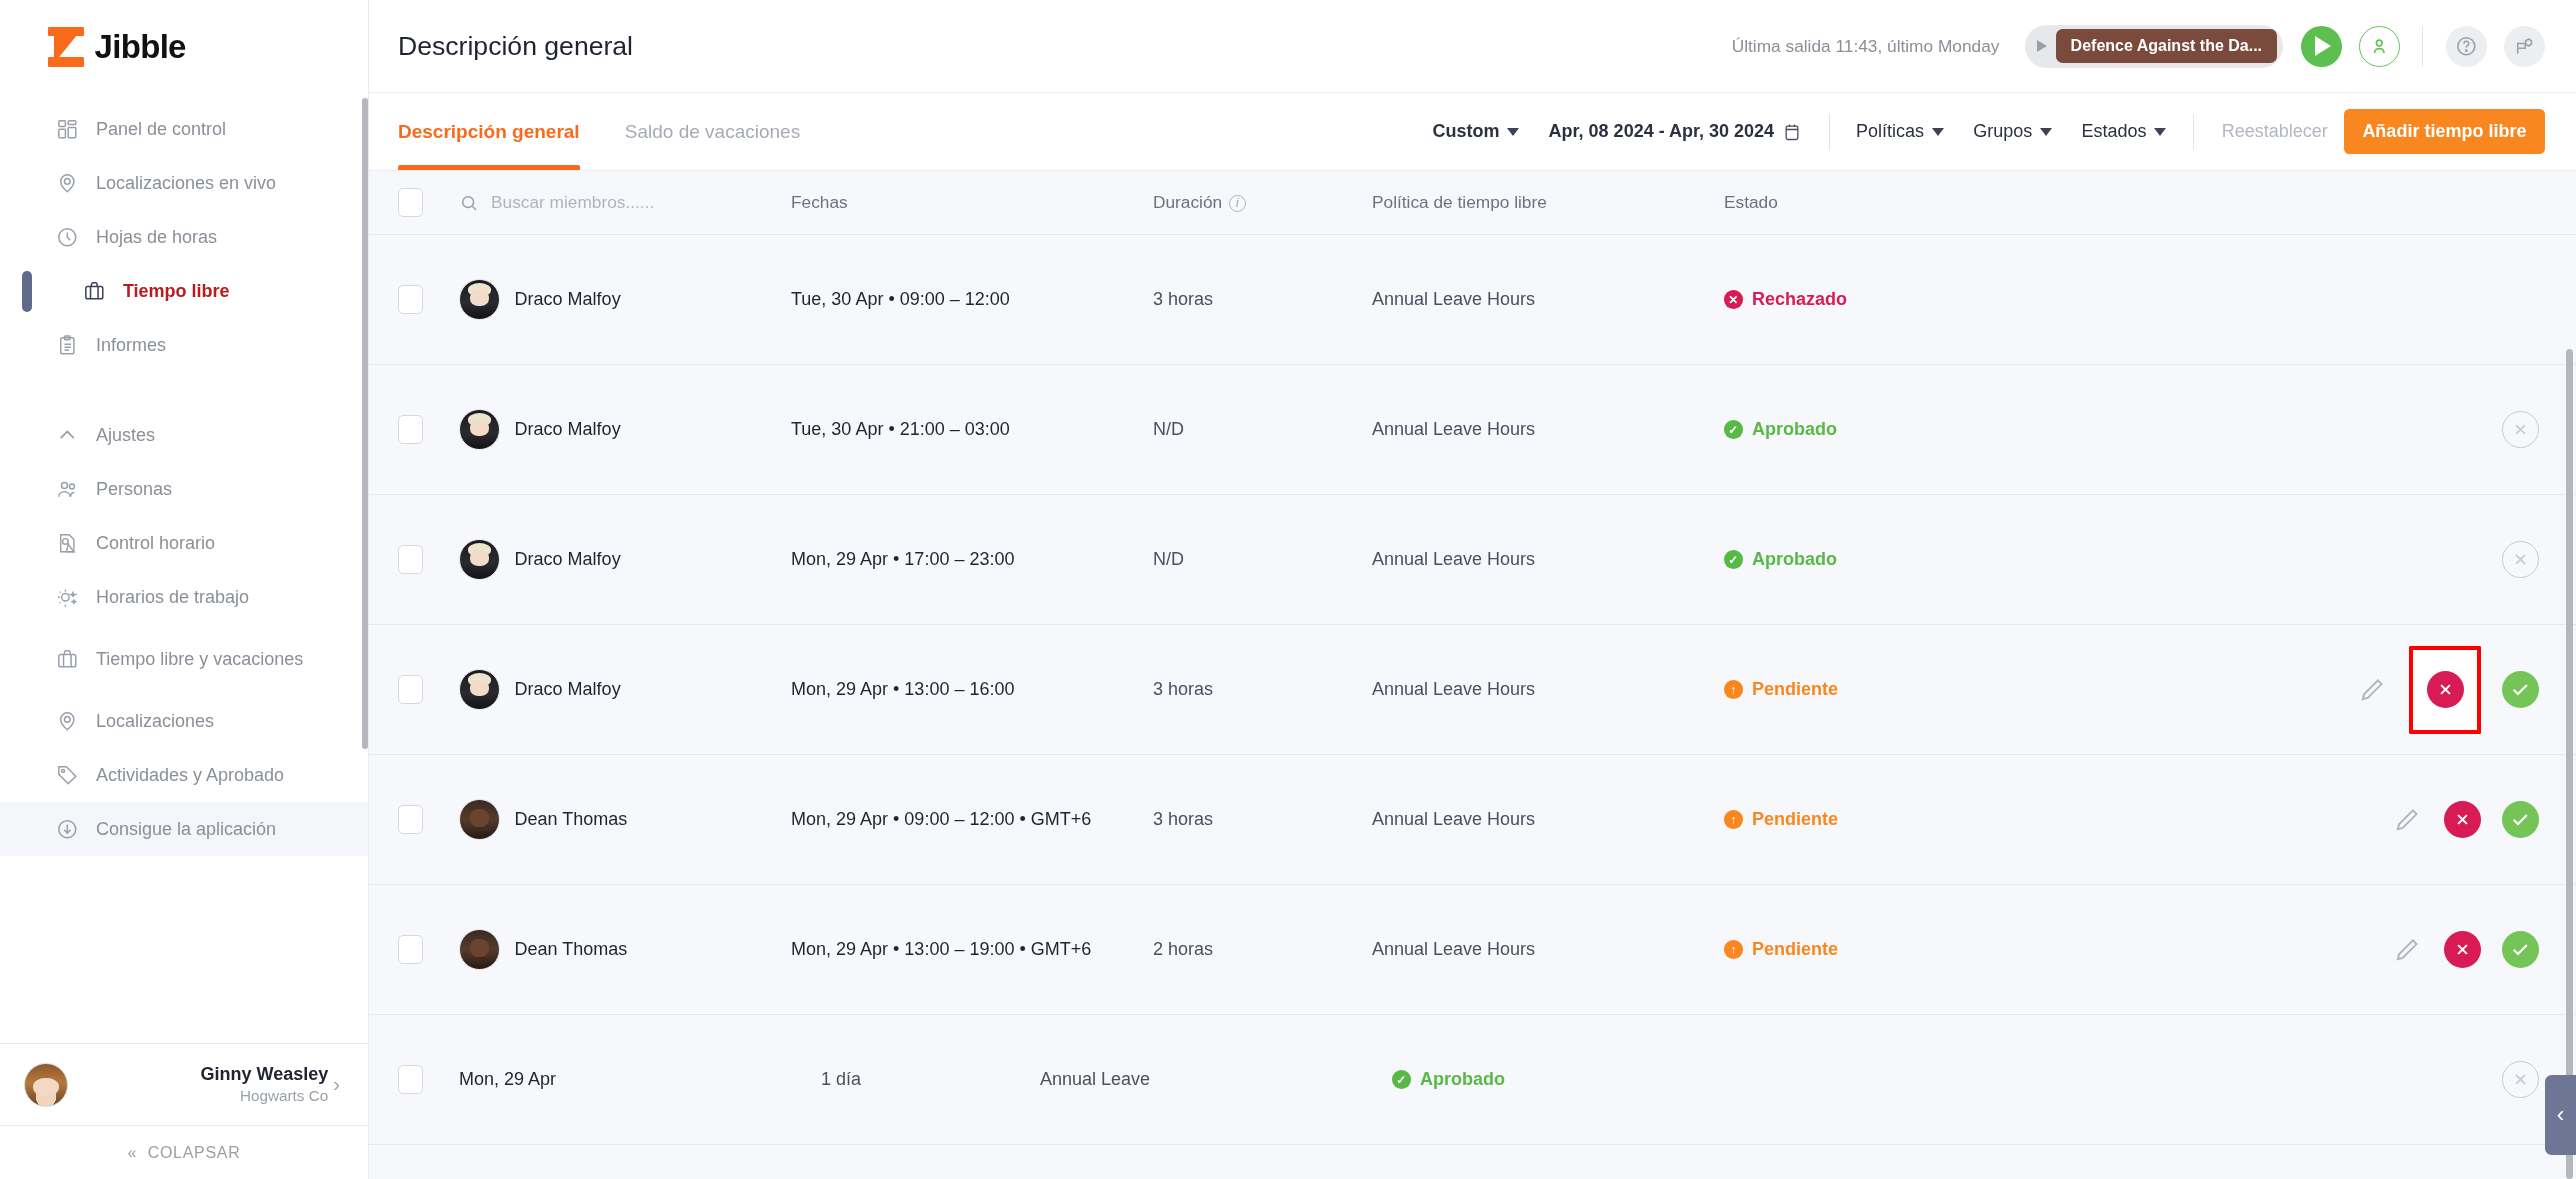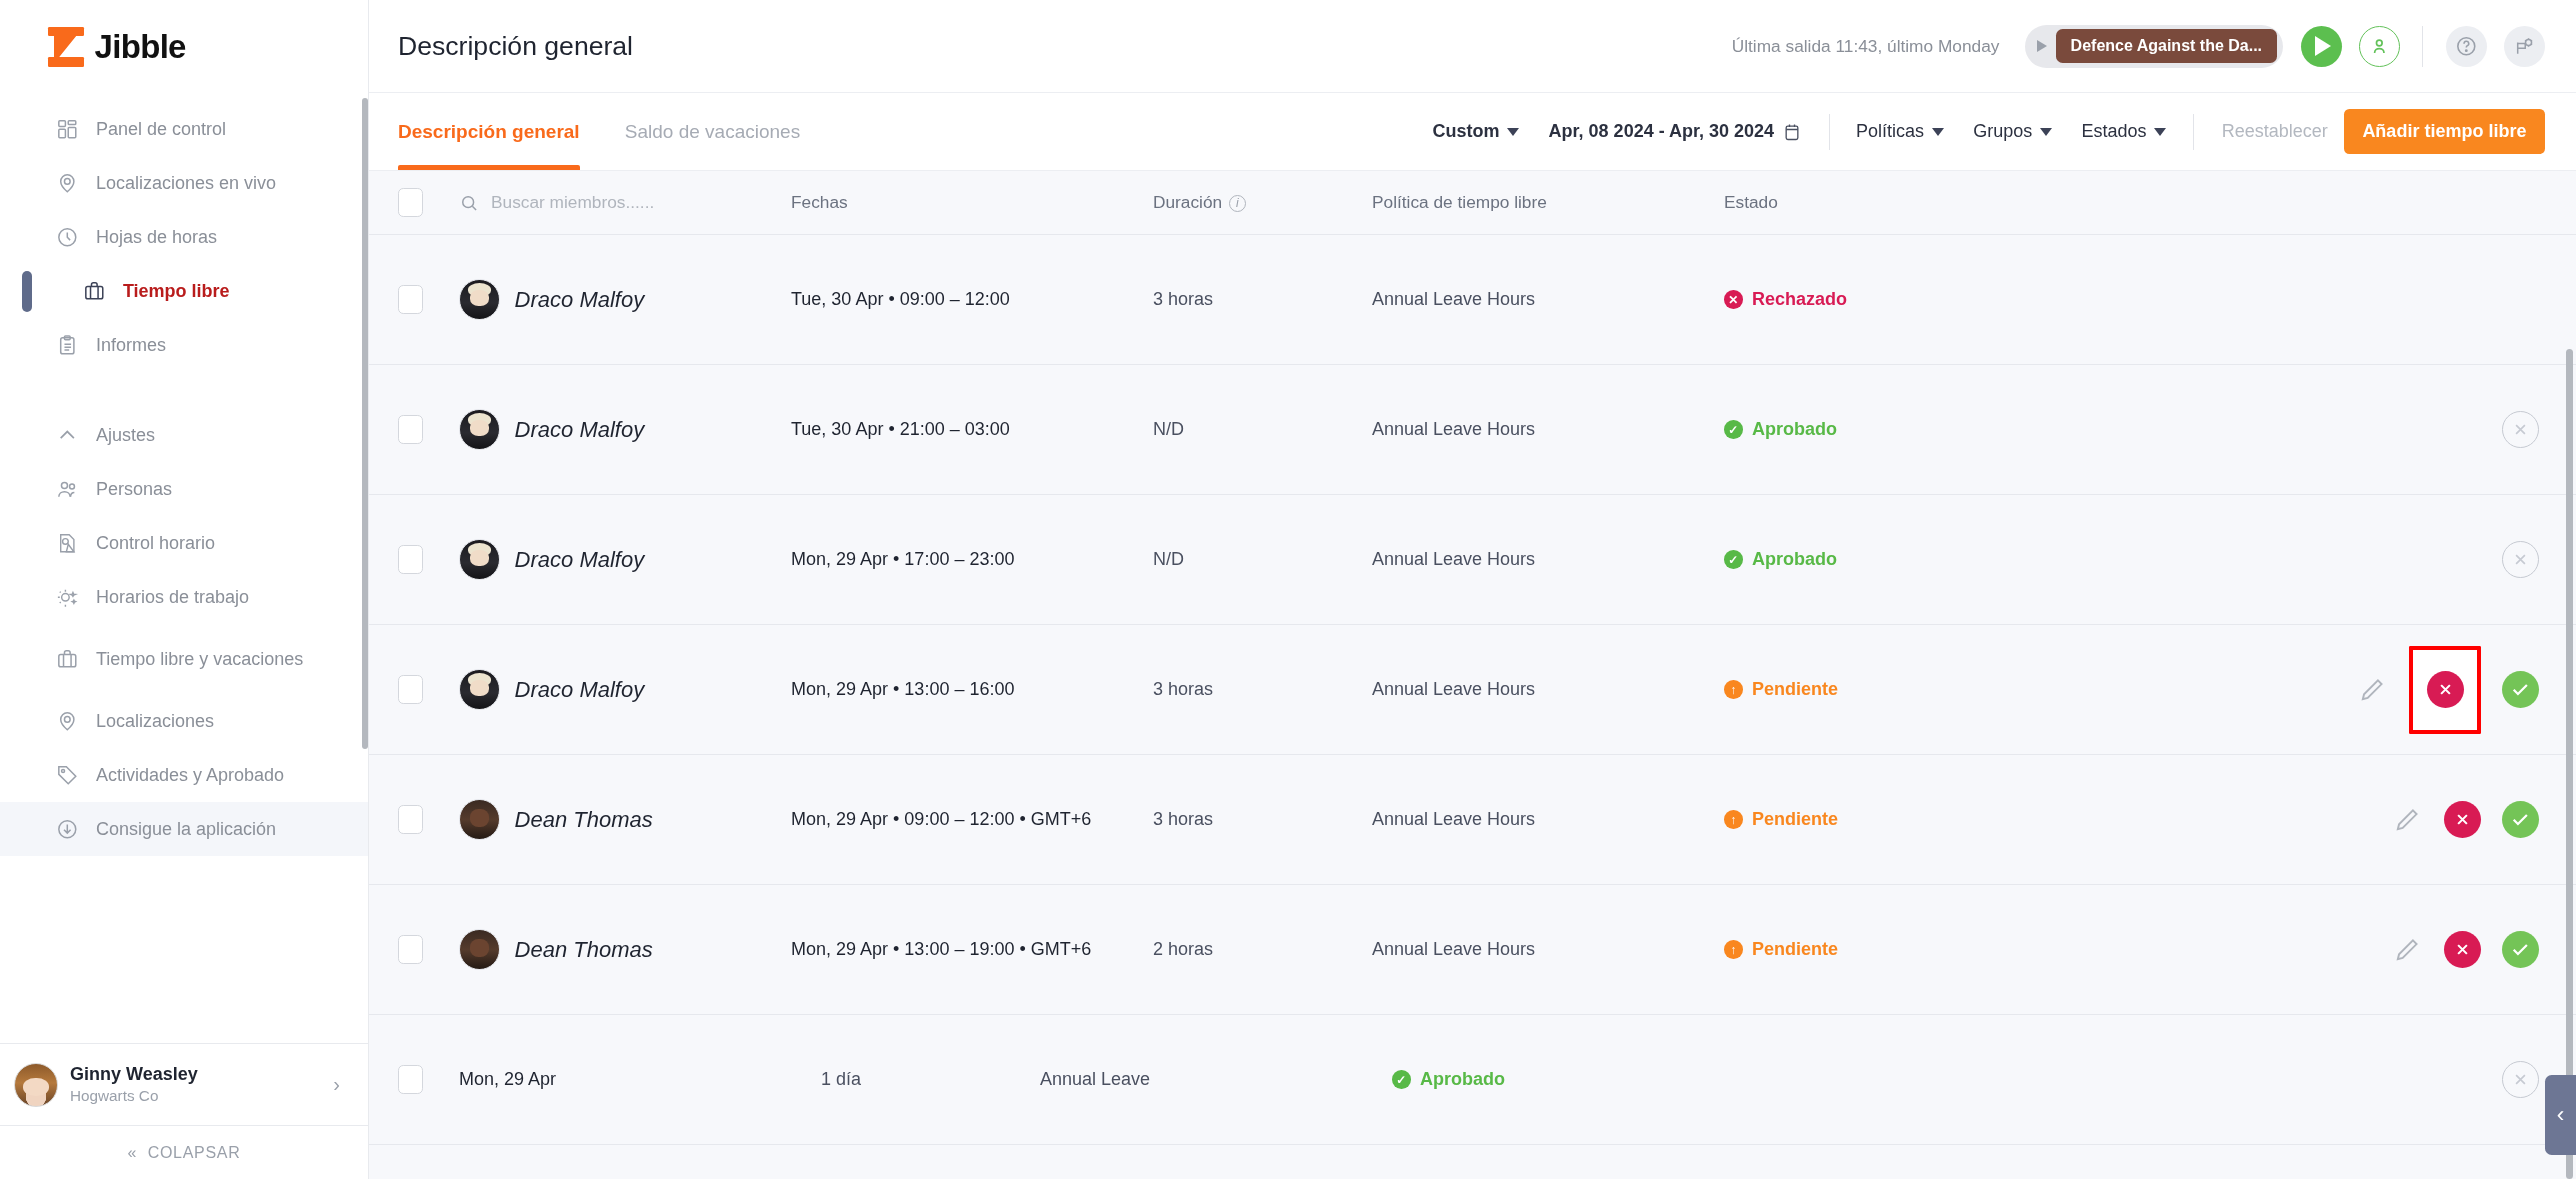--- a/index.html
+++ b/index.html
@@ -91,23 +91,24 @@
   }
 
   .nav-item.tall { height: 70px; }
 
   .profile {
     margin-top: auto;
     border-top: 0.7px solid #e8eaee;
     height: 82px;
     display: flex;
     align-items: center;
-    padding: 0 28px 0 14px;
-    gap: 12px;
-    cursor: pointer;
+    padding: 0 28px 0 24px;
+    gap: 5px;
+    cursor: pointer;
+    text-align: right;
   }
   .avatar-ginny {
     width: 44px; height: 44px; border-radius: 50%;
     flex: 0 0 44px;
     background:
       radial-gradient(circle at 50% 78%, #f0d4c0 0 26%, transparent 27%),
       linear-gradient(180deg, #8d5a2b 0%, #b5793c 45%, #6a4528 100%);
     position: relative;
     overflow: hidden;
     border: 0.7px solid #d9d9d9;
@@ -355,21 +356,21 @@
     width:48%; height:44%; border-radius:45%;
     background:#6b4430;
   }
   .av-cho { background: linear-gradient(180deg,#2a1c14 0%,#4a3226 55%,#1d1410 100%); }
   .av-cho::after {
     content:""; position:absolute; left:27%; top:26%;
     width:46%; height:42%; border-radius:45%;
     background:#e9cdb4;
   }
 
-  .member-name { font-size: 22px; color: #1f2430; font-style: italic; }
+  .member-name { font-size: 18px; color: #1f2430; }
   .cell-txt { font-size: 18px; color: #1f2430; }
   .cell-sub { font-size: 18px; color: #4a5060; }
 
   .status {
     display: inline-flex; align-items: center; gap: 9.3px;
     font-size: 18px; font-weight: bold;
   }
   .status .dot {
     width: 18.6px; height: 18.6px; border-radius: 50%;
     display: inline-flex; align-items: center; justify-content: center;

